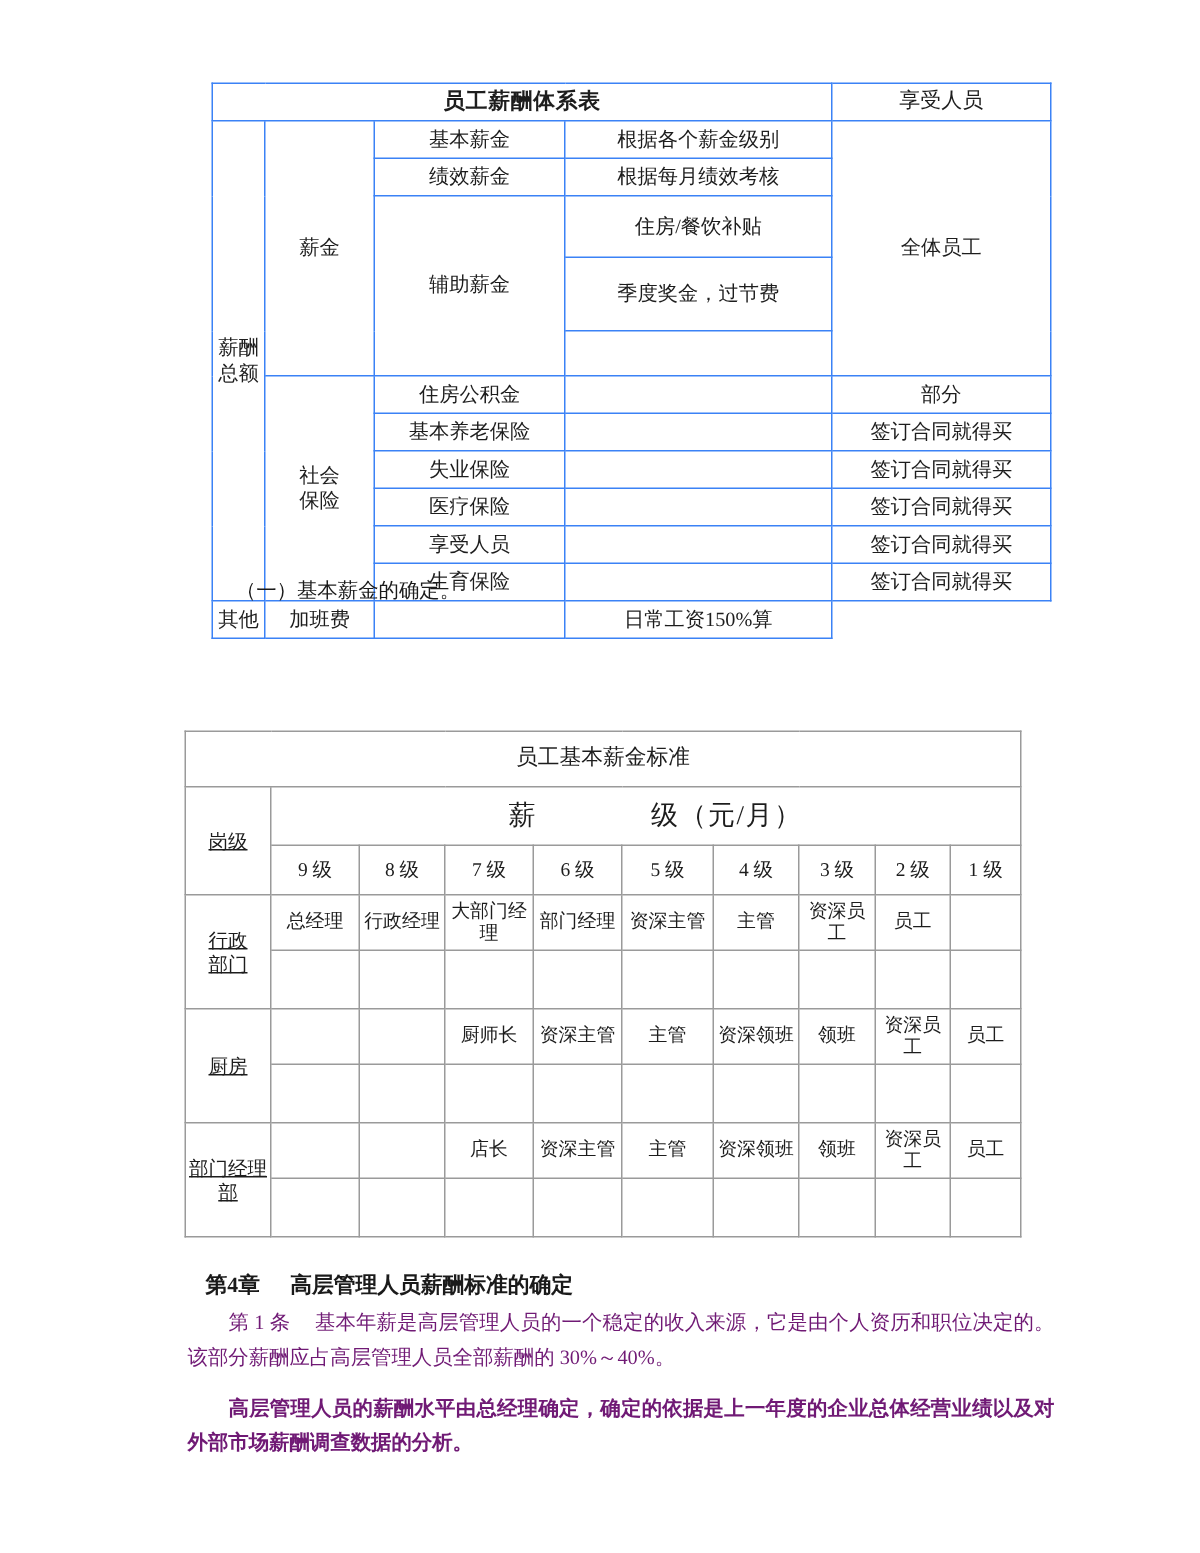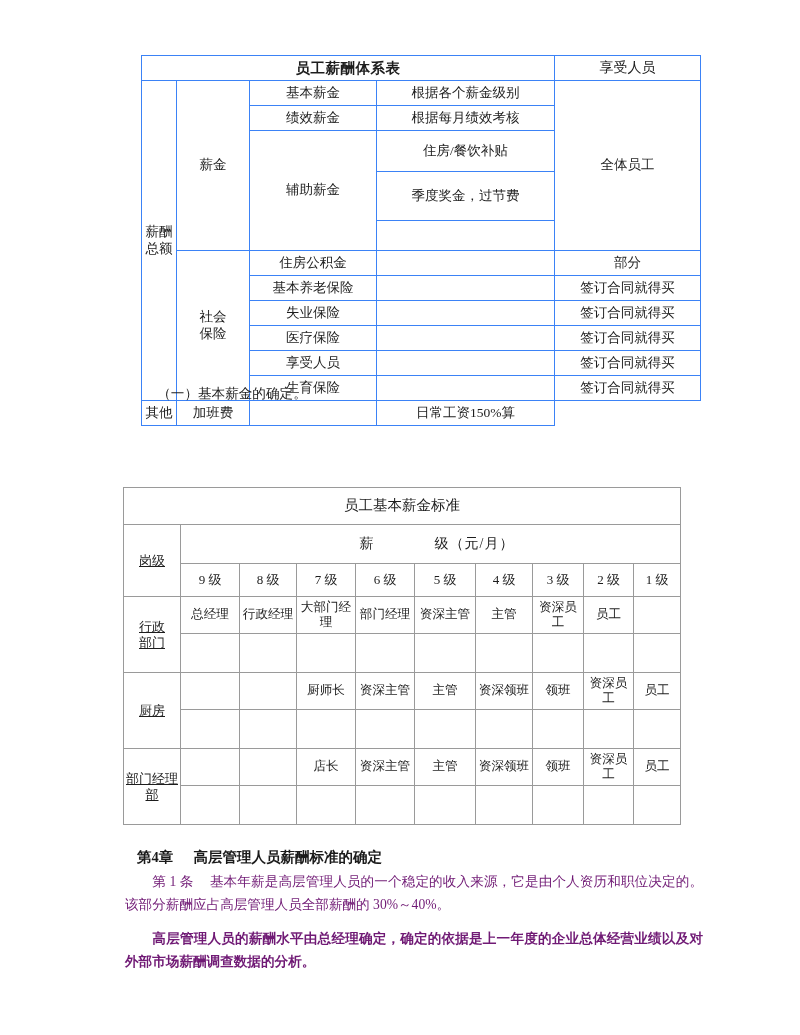--- a/index.html
+++ b/index.html
@@ -85,21 +85,21 @@
     padding: 1px 1px;
     color: #1d1d1d;
     word-break: break-all;
   }
   .tbl2 .t2-title {
     font-weight: normal;
     font-size: 14.5px;
     height: 34px;
   }
   .tbl2 .t2-sub {
-    font-size: 14px;
+    font-size: 18px;
     height: 36px;
     letter-spacing: 1px;
     padding-left: 14px;
   }
   .tbl2 .t2-grade { height: 30px; font-size: 13px; }
   .tbl2 .dept { font-size: 13px; text-decoration: underline; }
   .t2-rowA { height: 37px; }
   .t2-rowB { height: 39px; }
 
   

